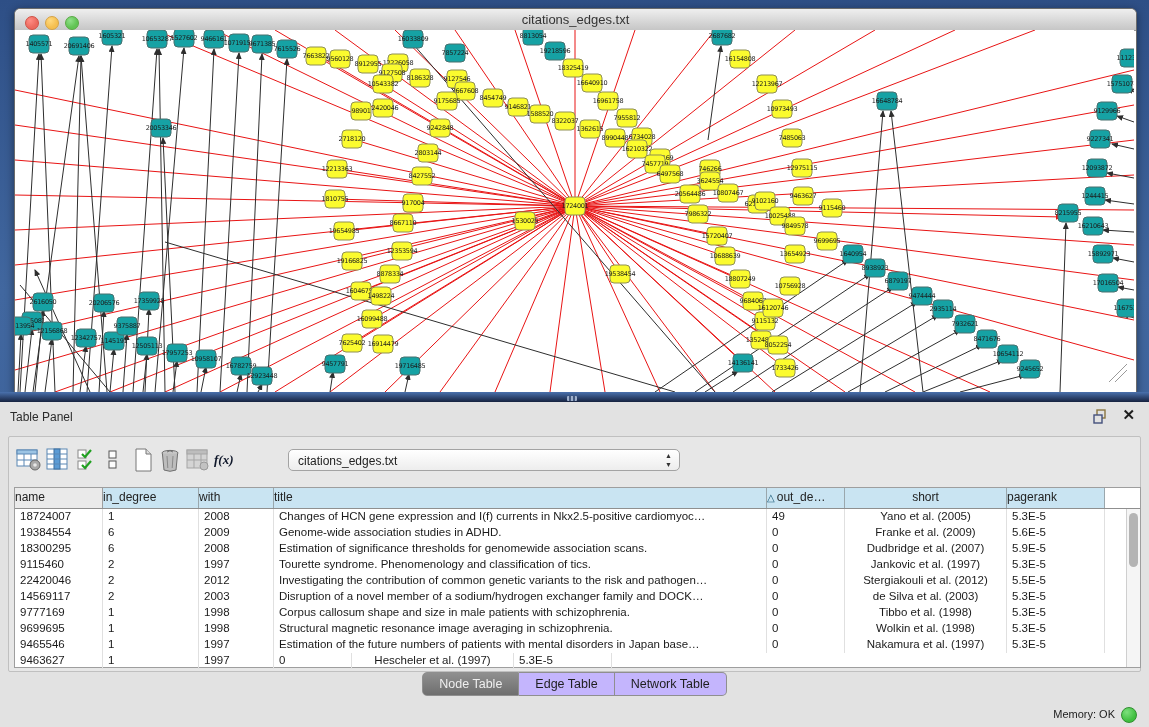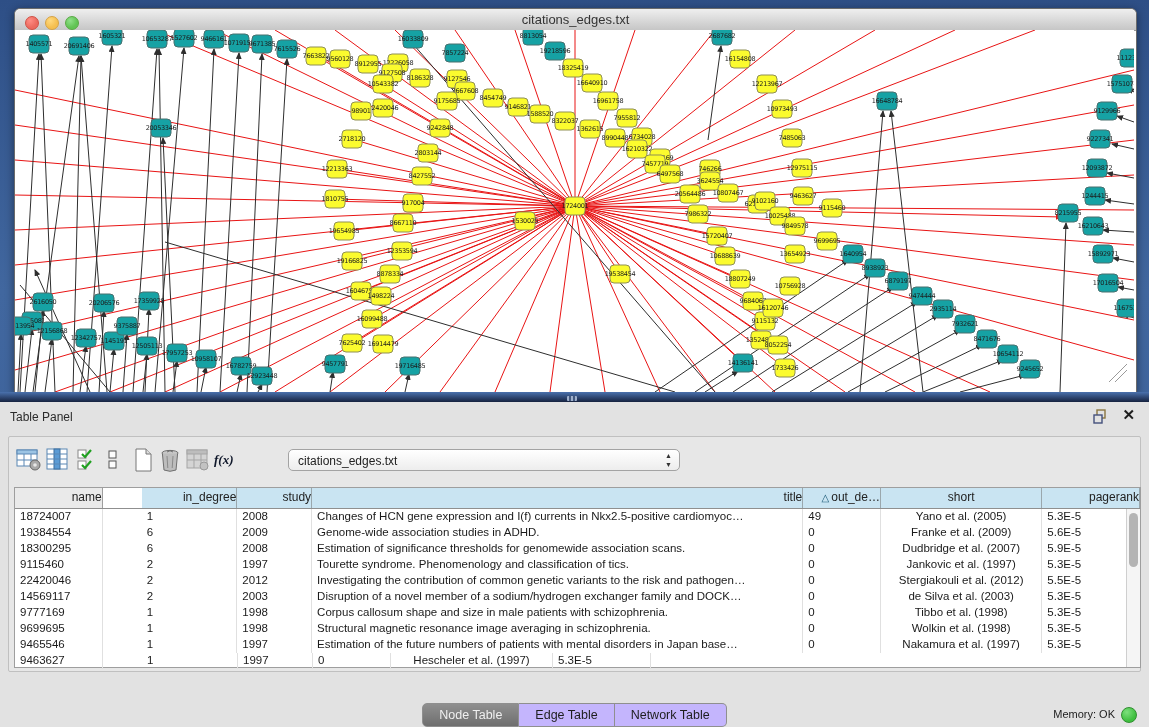--- a/index.html
+++ b/index.html
@@ -43,33 +43,33 @@
   .tool{position:absolute;top:46px;width:26px;height:24px;cursor:pointer;}
   #combo{position:absolute;left:288px;top:47px;width:392px;height:22px;border:1px solid #a3a3a3;
       border-radius:5px;background:linear-gradient(180deg,#ffffff,#ededed);
       font-size:12px;color:#222;line-height:22px;padding-left:9px;box-sizing:border-box;cursor:pointer;}
   #combo .stepper{position:absolute;right:7px;top:1px;font-size:7px;line-height:9px;color:#333;text-align:center;}
   
   #dtable{position:absolute;left:14px;top:85px;width:1127px;height:181px;background:#ffffff;
       border:1px solid #9e9e9e;box-sizing:border-box;font-size:11.5px;color:#1a1a1a;}
   #thead{display:flex;height:20px;border-bottom:1px solid #8f8f8f;}
   .hcell{box-sizing:border-box;border-right:1px solid #9aa7ad;height:20px;line-height:19px;
-      text-align:right;background:#c9e4f2;font-size:12px;color:#222;cursor:pointer;overflow:hidden;white-space:nowrap;}
+      text-align:left;background:#c9e4f2;font-size:12px;color:#222;cursor:pointer;overflow:hidden;white-space:nowrap;}
   .hcell.gray{background:#eaeaea;border-right:1px solid #9e9e9e;}
   .sortglyph{color:#1a5876;font-size:10px;margin-right:2px;}
   .trow{display:flex;height:16px;cursor:default;}
   .tcell{box-sizing:border-box;border-right:1px solid #e0e0e0;padding:1px 0 0 5px;
       overflow:hidden;white-space:nowrap;}
-  .c0{width:88px;} .c1{width:96px;margin-left:39px;} .c2{width:75px;} .c3{width:493px;} .c4{width:78px;}
+  .c0{width:88px;} .c1{width:96px;} .c2{width:75px;} .c3{width:493px;} .c4{width:78px;}
   .c5{width:162px;text-align:center;padding-left:0;} .c6{width:98px;} 
   .cf{flex:1;border-right:none;}
   #vscroll{position:absolute;right:0;top:21px;width:13px;height:158px;background:#f5f5f5;border-left:1px solid #cfcfcf;}
   #vthumb{position:absolute;left:2px;top:4px;width:9px;height:54px;border-radius:5px;background:#b4b4b4;cursor:pointer;}
   
-  #tab-bar{position:absolute;left:0;top:270px;width:100%;display:flex;justify-content:center;margin-top:31px;}
+  #tab-bar{position:absolute;left:0;top:270px;width:100%;display:flex;justify-content:center;}
   .seg{height:22px;line-height:22px;padding:0 16px;background:#c4b5fd;border:1px solid #8f8f8f;
       border-left:none;font-size:12.5px;color:#1e1e1e;cursor:pointer;}
   .seg:first-child{border-left:1px solid #8f8f8f;border-radius:5px 0 0 5px;}
   .seg:last-child{border-radius:0 5px 5px 0;}
   .seg.sel{background:linear-gradient(180deg,#8f8f8f,#6e6e6e);color:#efefef;}
   
   #memory{position:absolute;right:34px;bottom:7px;font-size:11px;color:#1c1c1c;}
   #memdot{position:absolute;right:12px;bottom:4px;width:14px;height:14px;border-radius:50%;
       background:radial-gradient(circle at 35% 30%,#7de07d,#3fbf3f 65%);border:1px solid #2f8f2f;}
 </style>
@@ -800,21 +800,21 @@
 
   <div id="combo">
     <span>citations_edges.txt</span>
     <span class="stepper">▲<br>▼</span>
   </div>
 
   <div id="dtable">
     <div id="thead">
         <div class="hcell c0 gray"><span>name</span></div>
         <div class="hcell c1"><span>in_degree</span></div>
-        <div class="hcell c2"><span>study</span></div>
+        <div class="hcell c2"><span>with</span></div>
         <div class="hcell c3"><span>title</span></div>
         <div class="hcell c4"><span class="sortglyph">△</span><span>out_de…</span></div>
         <div class="hcell c5"><span>short</span></div>
         <div class="hcell c6"><span>pagerank</span></div>
         <div class="hcell cf gray" style="background: rgb(255, 255, 255); border-right: none;"></div>
       </div>
     <div id="tbody">
         <div class="trow">
           <div class="tcell c0">18724007</div>
           <div class="tcell c1">1</div>

